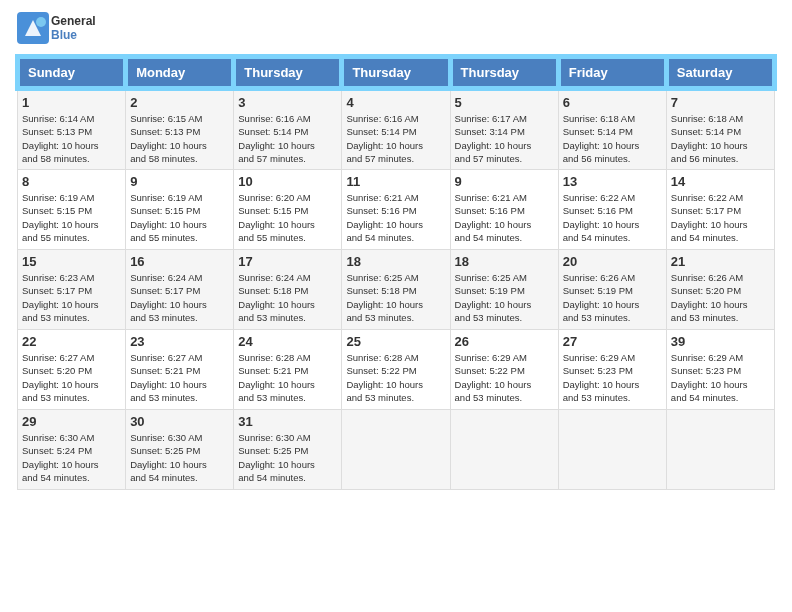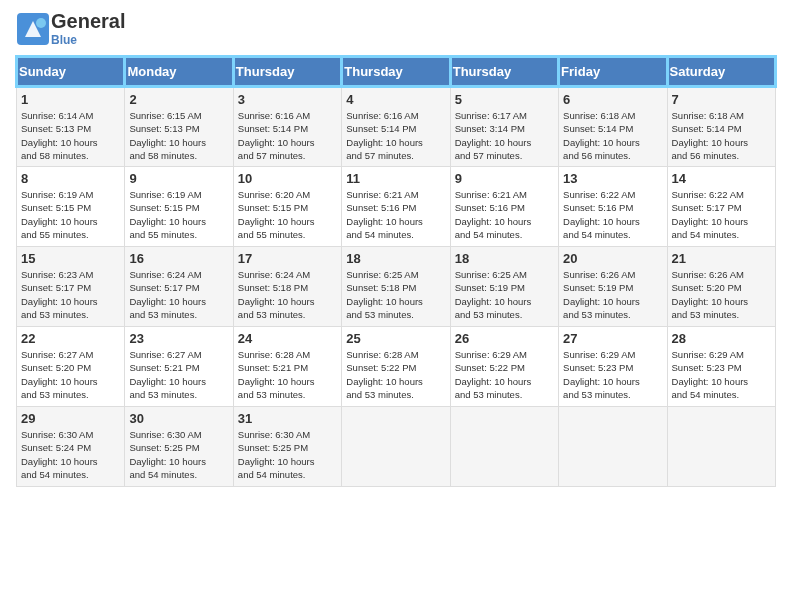--- a/index.html
+++ b/index.html
@@ -39,25 +39,25 @@
     table {
       width: 100%;
       border-collapse: collapse;
       table-layout: fixed;
     }
     thead tr {
       background-color: #4a7fbf;
       color: white;
     }
     thead th {
-      padding: 6px 1px;
+      padding: 6px 8px;
       font-size: 13px;
       font-weight: bold;
       text-align: left;
-      border: 3px solid #7dd3fc;
+      border: 5px solid #7dd3fc;
     }
     tbody tr {
       background: #fff;
     }
     tbody tr:nth-child(odd) {
       background: #f5f5f5;
     }
     tbody td {
       padding: 4px 4px;
       font-size: 9.5px;
@@ -81,21 +81,21 @@
 
 <div class="container">
   <div class="header">
     <div class="logo">
       <svg width="36" height="36" viewBox="0 0 36 36">
         <rect x="2" y="2" width="32" height="32" rx="4" fill="#4a90d9"></rect>
         <polygon points="10,26 18,10 26,26" fill="white" opacity="0.9"></polygon>
         <circle cx="26" cy="12" r="5" fill="#7bc8f0"></circle>
       </svg>
       <div>
-        <div style="font-size:20px;font-weight:bold;color:#333;">General</div>
+        <div style="font-size:12px;font-weight:bold;color:#333;">General</div>
         <div style="font-size:12px;font-weight:bold;color:#4a7fbf;">Blue</div>
       </div>
     </div>
     <div class="title-area">
       <div class="month-title"></div>
       <div class="location"></div>
     </div>
   </div>
 
   <table>
@@ -301,21 +301,21 @@
 and 53 minutes.</div>
           </td>
           <td>
             <span class="day-num">27</span>
             <div class="day-info" style="white-space: pre-line;">Sunrise: 6:29 AM
 Sunset: 5:23 PM
 Daylight: 10 hours
 and 53 minutes.</div>
           </td>
           <td>
-            <span class="day-num">28</span>
+            <span class="day-num">39</span>
             <div class="day-info" style="white-space: pre-line;">Sunrise: 6:29 AM
 Sunset: 5:23 PM
 Daylight: 10 hours
 and 54 minutes.</div>
           </td>
         </tr>
         <tr>
           <td>
             <span class="day-num">29</span>
             <div class="day-info" style="white-space: pre-line;">Sunrise: 6:30 AM

